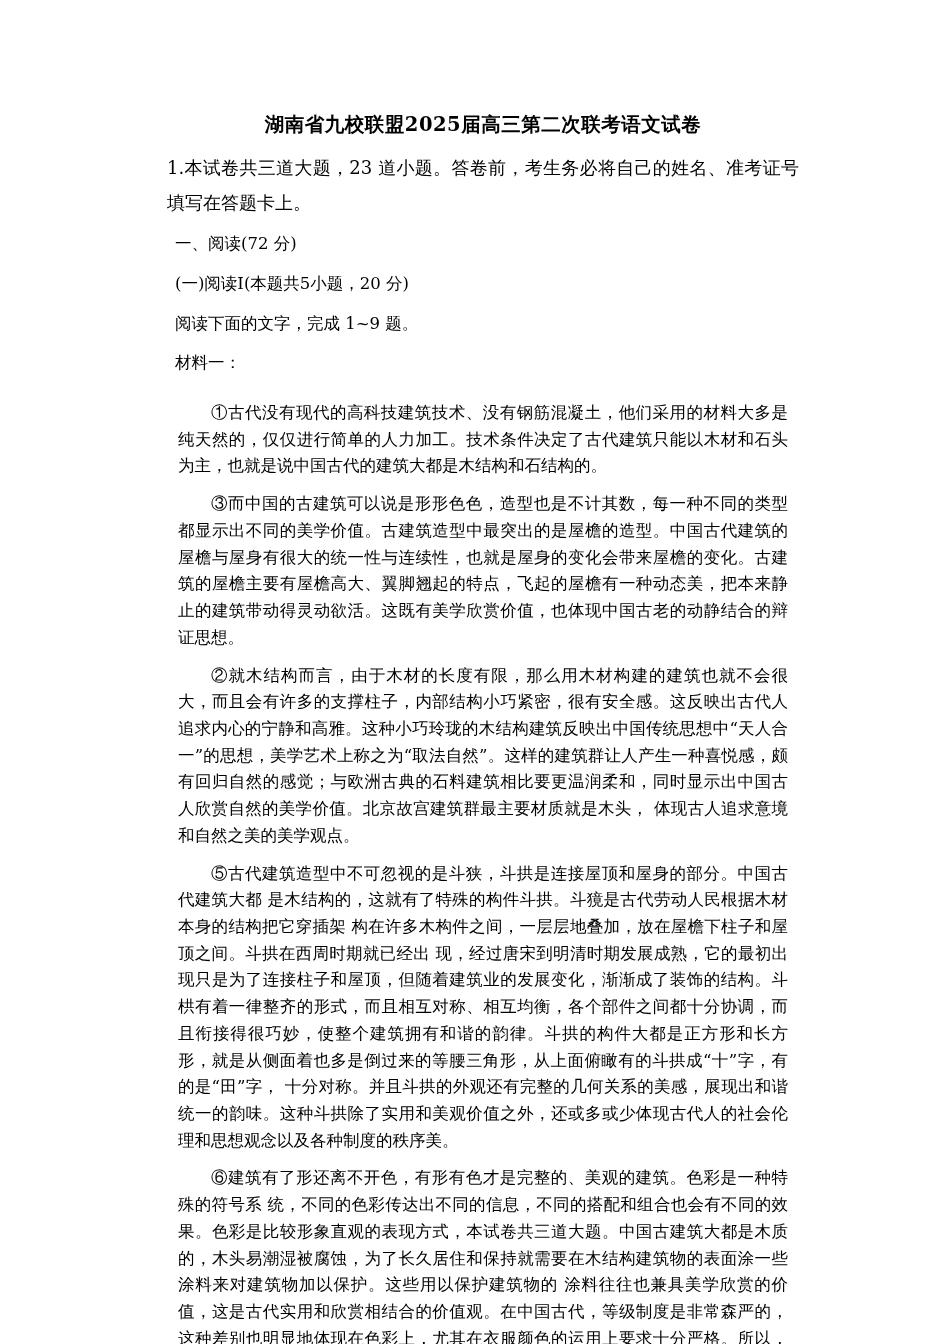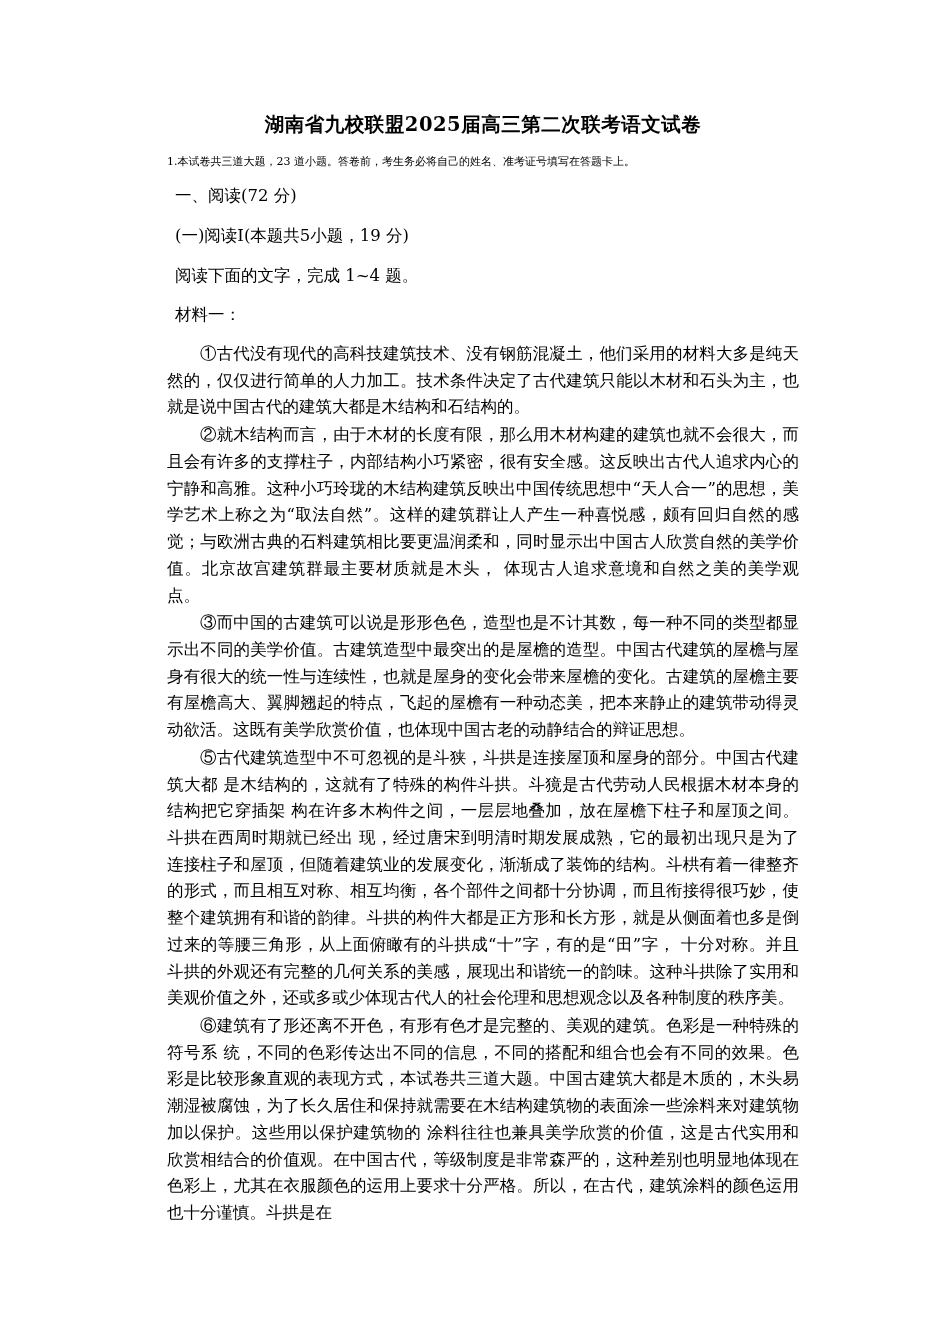--- a/index.html
+++ b/index.html
@@ -23,34 +23,34 @@
   }
   .doc-title {
     text-align: center;
     font-size: 19.5px;
     font-weight: bold;
     letter-spacing: 0.5px;
     margin: 14px 0 12px 0;
     line-height: 1.5;
   }
   .line {
-    font-size: 11px;
+    font-size: 18px;
     line-height: 1.92;
     margin: 0;
     text-align: justify;
   }
   .sec-head {
     font-size: 16.5px;
     line-height: 1.92;
     margin: 8px;
   }
   .para {
     font-size: 16.5px;
     line-height: 1.62;
-    margin: 0;
+    margin: 11px;
     text-align: justify;
     text-justify: inter-ideograph;
     text-indent: 2em;
   }
   .para + .para {
     margin-top: 1px;
   }
   .block-gap {
     height: 2px;
   }
@@ -58,25 +58,25 @@
 </head>
 <body>
 
 <div class="page">
 
   <h1 class="doc-title">湖南省九校联盟2025届高三第二次联考语文试卷</h1>
 
   <p class="line">1.本试卷共三道大题，23 道小题。答卷前，考生务必将自己的姓名、准考证号填写在答题卡上。</p>
 
   <p class="sec-head">一、阅读(72 分)</p>
-  <p class="sec-head">(一)阅读Ⅰ(本题共5小题，19 分)</p>
-  <p class="sec-head">阅读下面的文字，完成 1~4 题。</p>
+  <p class="sec-head">(一)阅读Ⅰ(本题共5小题，20 分)</p>
+  <p class="sec-head">阅读下面的文字，完成 1~9 题。</p>
   <p class="sec-head">材料一：</p>
 
   <div class="block-gap"></div>
 
   <p class="para">①古代没有现代的高科技建筑技术、没有钢筋混凝土，他们采用的材料大多是纯天然的，仅仅进行简单的人力加工。技术条件决定了古代建筑只能以木材和石头为主，也就是说中国古代的建筑大都是木结构和石结构的。</p>
+  <p class="para">③而中国的古建筑可以说是形形色色，造型也是不计其数，每一种不同的类型都显示出不同的美学价值。古建筑造型中最突出的是屋檐的造型。中国古代建筑的屋檐与屋身有很大的统一性与连续性，也就是屋身的变化会带来屋檐的变化。古建筑的屋檐主要有屋檐高大、翼脚翘起的特点，飞起的屋檐有一种动态美，把本来静止的建筑带动得灵动欲活。这既有美学欣赏价值，也体现中国古老的动静结合的辩证思想。</p>
   <p class="para">②就木结构而言，由于木材的长度有限，那么用木材构建的建筑也就不会很大，而且会有许多的支撑柱子，内部结构小巧紧密，很有安全感。这反映出古代人追求内心的宁静和高雅。这种小巧玲珑的木结构建筑反映出中国传统思想中“天人合一”的思想，美学艺术上称之为“取法自然”。这样的建筑群让人产生一种喜悦感，颇有回归自然的感觉；与欧洲古典的石料建筑相比要更温润柔和，同时显示出中国古人欣赏自然的美学价值。北京故宫建筑群最主要材质就是木头， 体现古人追求意境和自然之美的美学观点。</p>
-  <p class="para">③而中国的古建筑可以说是形形色色，造型也是不计其数，每一种不同的类型都显示出不同的美学价值。古建筑造型中最突出的是屋檐的造型。中国古代建筑的屋檐与屋身有很大的统一性与连续性，也就是屋身的变化会带来屋檐的变化。古建筑的屋檐主要有屋檐高大、翼脚翘起的特点，飞起的屋檐有一种动态美，把本来静止的建筑带动得灵动欲活。这既有美学欣赏价值，也体现中国古老的动静结合的辩证思想。</p>
   <p class="para">⑤古代建筑造型中不可忽视的是斗狭，斗拱是连接屋顶和屋身的部分。中国古代建筑大都 是木结构的，这就有了特殊的构件斗拱。斗獍是古代劳动人民根据木材本身的结构把它穿插架 构在许多木构件之间，一层层地叠加，放在屋檐下柱子和屋顶之间。斗拱在西周时期就已经出 现，经过唐宋到明清时期发展成熟，它的最初出现只是为了连接柱子和屋顶，但随着建筑业的发展变化，渐渐成了装饰的结构。斗栱有着一律整齐的形式，而且相互对称、相互均衡，各个部件之间都十分协调，而且衔接得很巧妙，使整个建筑拥有和谐的韵律。斗拱的构件大都是正方形和长方形，就是从侧面着也多是倒过来的等腰三角形，从上面俯瞰有的斗拱成“十”字，有的是“田”字， 十分对称。并且斗拱的外观还有完整的几何关系的美感，展现出和谐统一的韵味。这种斗拱除了实用和美观价值之外，还或多或少体现古代人的社会伦理和思想观念以及各种制度的秩序美。</p>
   <p class="para">⑥建筑有了形还离不开色，有形有色才是完整的、美观的建筑。色彩是一种特殊的符号系 统，不同的色彩传达出不同的信息，不同的搭配和组合也会有不同的效果。色彩是比较形象直观的表现方式，本试卷共三道大题。中国古建筑大都是木质的，木头易潮湿被腐蚀，为了长久居住和保持就需要在木结构建筑物的表面涂一些涂料来对建筑物加以保护。这些用以保护建筑物的 涂料往往也兼具美学欣赏的价值，这是古代实用和欣赏相结合的价值观。在中国古代，等级制度是非常森严的，这种差别也明显地体现在色彩上，尤其在衣服颜色的运用上要求十分严格。所以，在古代，建筑涂料的颜色运用也十分谨慎。斗拱是在</p>
 
 </div>
 
 </body></html>

